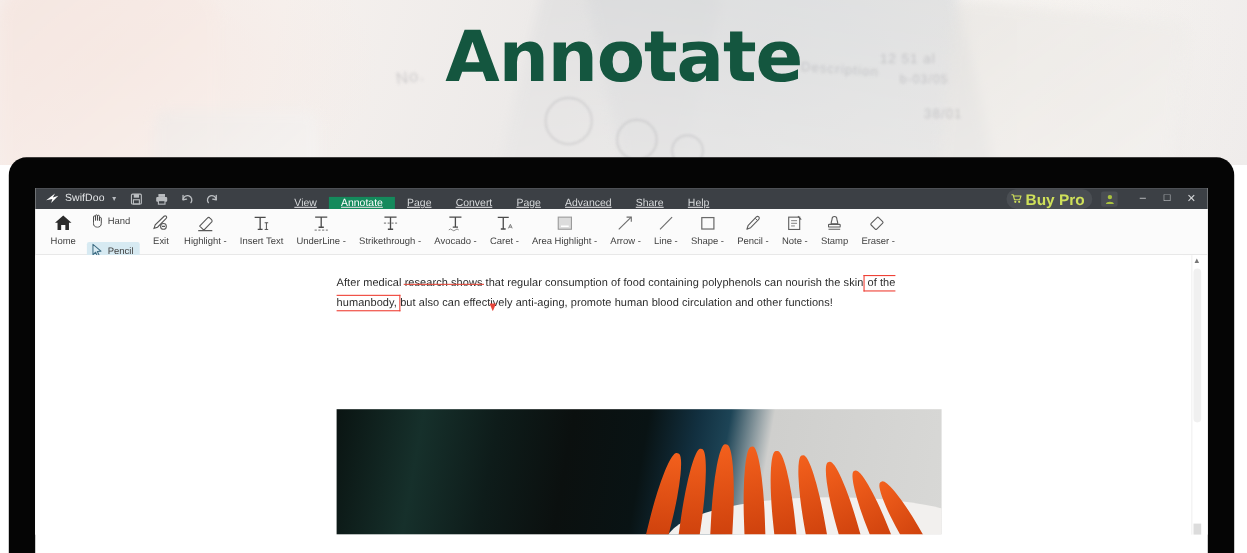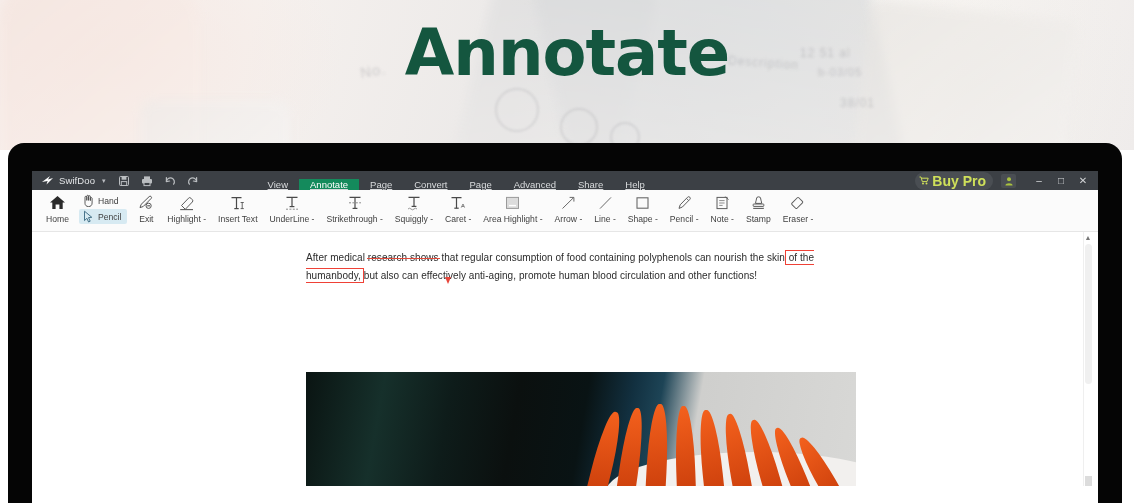--- a/index.html
+++ b/index.html
@@ -91,21 +91,21 @@
     padding-left:8px;
   }
   .rb-item {
     display:flex; flex-direction:column; align-items:center; justify-content:flex-start;
     padding:3px 6px 0 6px; min-width:30px; cursor:default;
   }
   .rb-icon { height:19px; display:flex; align-items:center; justify-content:center; }
   .rb-label { font-size:8.6px; color:#3f3f3f; margin-top:2px; white-space:nowrap;}
   .rb-stack { display:flex; flex-direction:column; justify-content:center; padding:3px 4px 0 4px; gap:1px;}
   .rb-srow {
-    display:flex; align-items:center; gap:4px; padding:1px 6px 1px 3px; border-radius:2px;
+    display:flex; align-items:center; gap:4px; padding:1px 6px 12px 3px; border-radius:2px;
     font-size:8.6px; color:#3f3f3f;
   }
   .rb-srow.sel { background:#d7eaf2; }
 
   
   .tabstrip {
     position:relative; height:17px; background:#f3f3f3; display:flex; align-items:center;
     border-bottom:1px solid #dcdcdc;
   }
   .doctab {
@@ -361,21 +361,21 @@
     </div>
 
     <div class="rb-item">
       <div class="rb-icon">
         <svg width="18" height="16" viewBox="0 0 18 16">
           <path d="M3.5 2.4 H14.5 M9 2.4 V11.4" stroke="#4a4a4a" stroke-width="1.2"></path>
           <path d="M6.6 11.4 H11.4" stroke="#4a4a4a" stroke-width="1.2"></path>
           <path d="M3 14 q1.5 -1.6 3 0 t3 0 t3 0" fill="none" stroke="#8a8a8a" stroke-width=".9"></path>
         </svg>
       </div>
-      <div class="rb-label">Squiggly -</div>
+      <div class="rb-label">Avocado -</div>
     </div>
 
     <div class="rb-item">
       <div class="rb-icon">
         <svg width="18" height="16" viewBox="0 0 18 16">
           <path d="M2.5 2.6 H12.5 M7.5 2.6 V13.2" stroke="#4a4a4a" stroke-width="1.2"></path>
           <path d="M5.3 13.2 H9.7" stroke="#4a4a4a" stroke-width="1.2"></path>
           <path d="M12.2 12.6 L14 9 L15.6 12.6 M12.9 11.5 H14.9" stroke="#6a6a6a" stroke-width=".8" fill="none"></path>
         </svg>
       </div>

